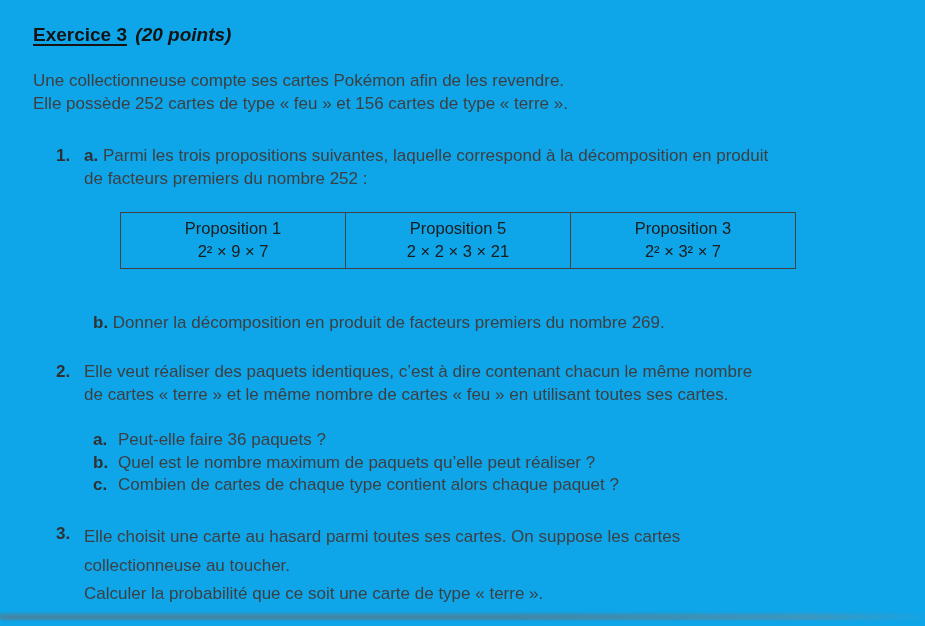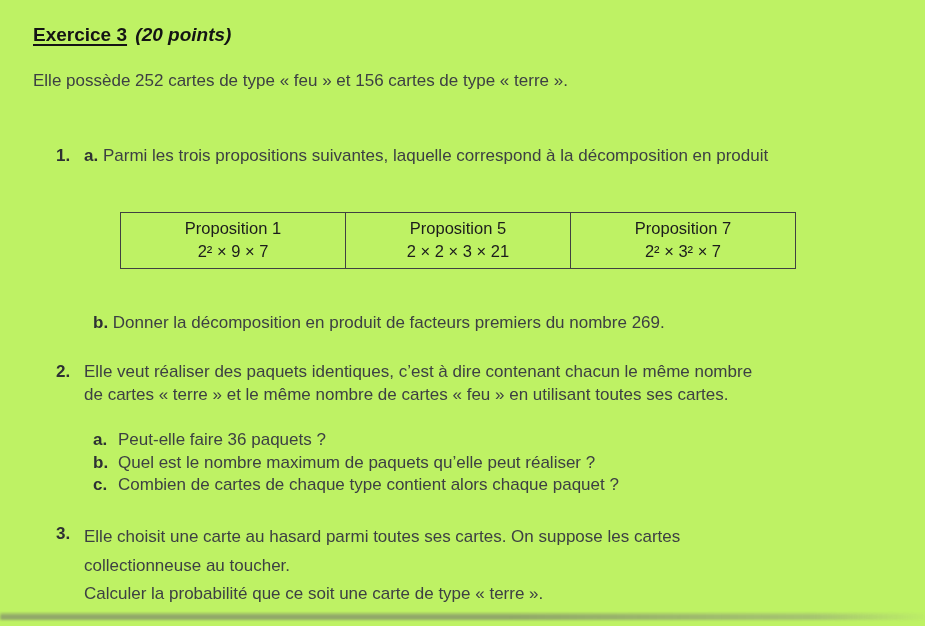--- a/index.html
+++ b/index.html
@@ -1,19 +1,19 @@
 <!DOCTYPE html>
 <html><head>
 <meta charset="utf-8">
 <style>
   html,body{margin:0;padding:0;background:#e8e8e8;}
   .page{
     position:relative;
     width:925px;height:626px;
-    background:#bef264;
+    background:#0ea5e9;
     font-family:"Liberation Sans","DejaVu Sans",sans-serif;
     color:#3d4043;
     overflow:hidden;
   }
   .abs{position:absolute;white-space:nowrap;}
   
   .title{
     left:33px;top:24px;
     font-size:19px;font-weight:bold;color:#141414;
   }
@@ -83,43 +83,45 @@
 <body>
 
 <div class="page">
 
   <div class="abs title">
     <span class="main">Exercice 3</span>
     <span class="points">(20 points)</span>
   </div>
 
   <div class="abs intro bodytext">
+    <div class="line">Une collectionneuse compte ses cartes Pokémon afin de les revendre.</div>
     <div class="line">Elle possède 252 cartes de type « feu » et 156 cartes de type « terre ».</div>
   </div>
 
   <div class="abs q1a bodytext qrow">
     <span class="qnum">1.</span>
     <span class="qcontent">
       <span class="line"><span class="bold-letter">a.</span> <span>Parmi les trois propositions suivantes, laquelle correspond à la décomposition en produit</span></span><br>
+      <span class="line">de facteurs premiers du nombre 252 :</span>
     </span>
   </div>
 
   <table class="abs prop-table">
     <tbody>
       <tr>
         <td>
           <span class="cell-inner">Proposition 1</span>
           <span class="cell-inner">2² × 9 × 7</span>
         </td>
         <td>
           <span class="cell-inner">Proposition 5</span>
           <span class="cell-inner">2 × 2 × 3 × 21</span>
         </td>
         <td>
-          <span class="cell-inner">Proposition 7</span>
+          <span class="cell-inner">Proposition 3</span>
           <span class="cell-inner">2² × 3² × 7</span>
         </td>
       </tr>
     </tbody>
   </table>
 
   <div class="abs q1b bodytext">
     <span class="bold-letter">b.</span>
     <span>Donner la décomposition en produit de facteurs premiers du nombre 269.</span>
   </div>

